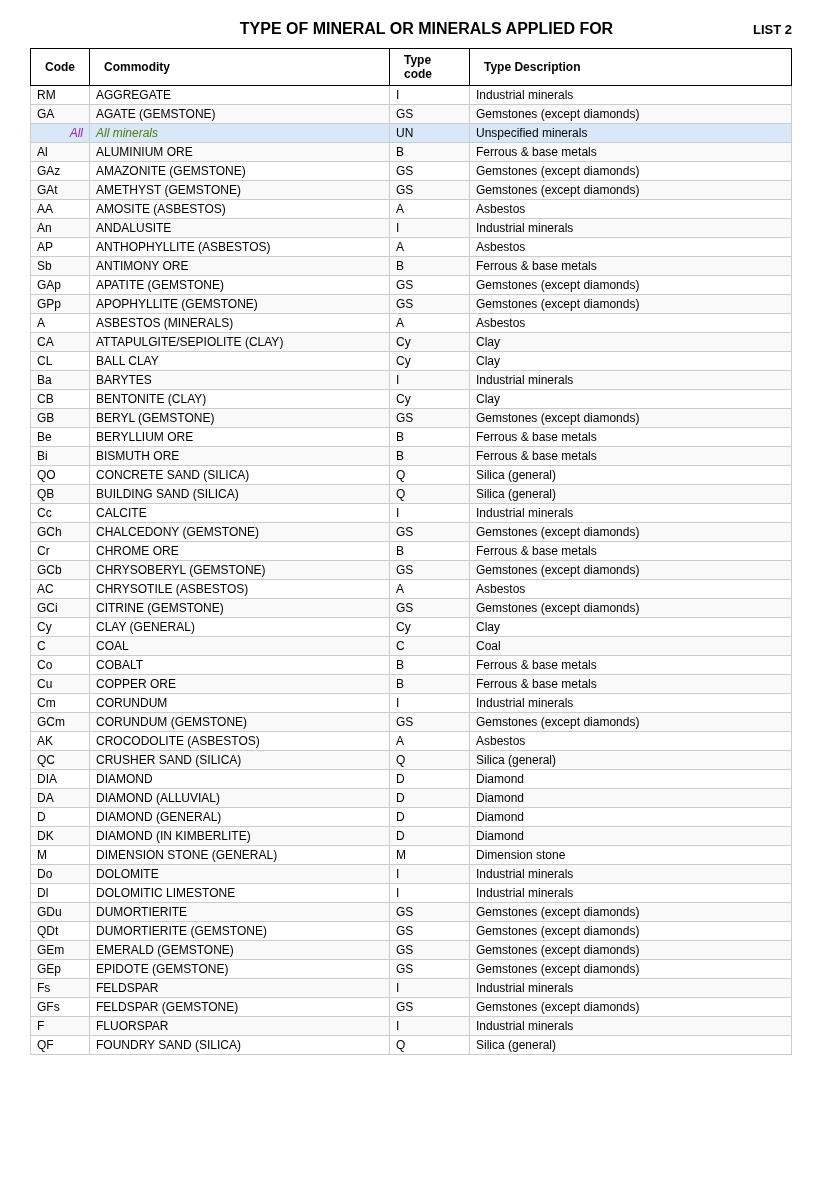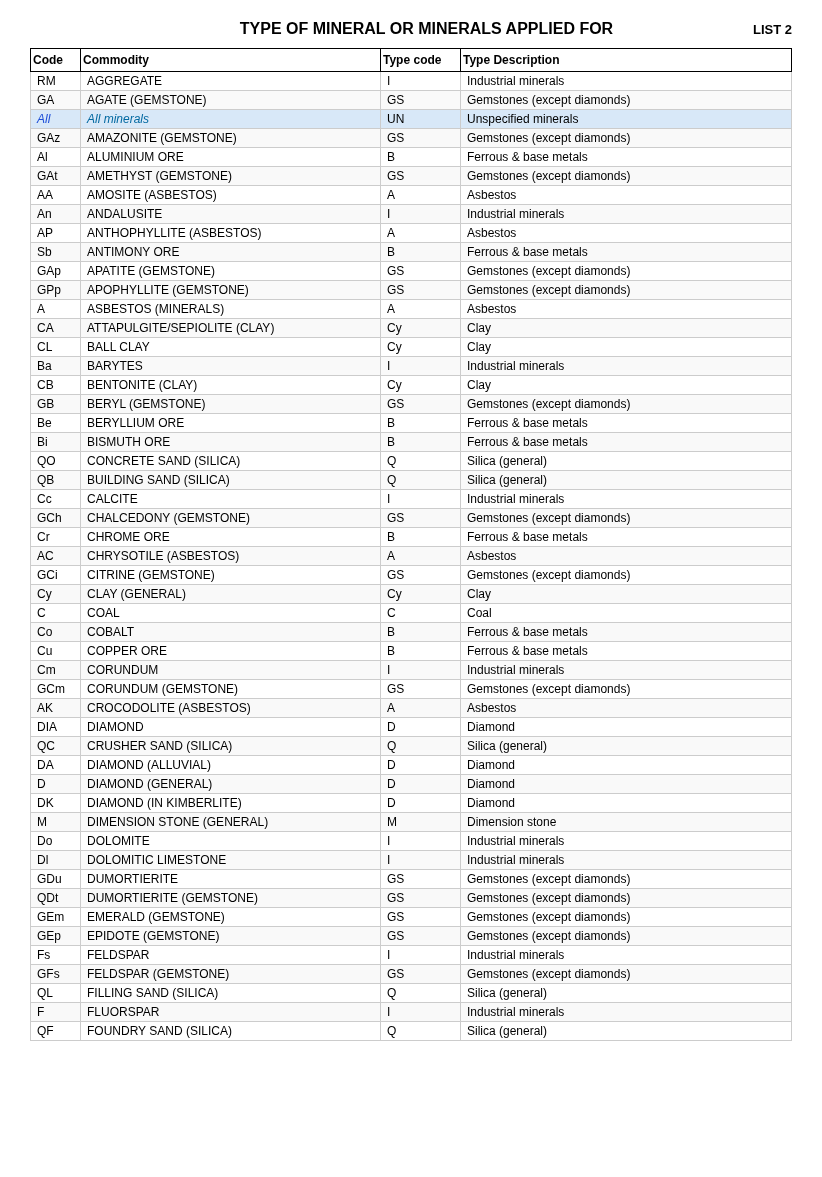--- a/index.html
+++ b/index.html
@@ -33,21 +33,21 @@
       margin-left: 10px;
       align-self: center;
     }
     table {
       width: 100%;
       border-collapse: collapse;
       border: 1px solid #000;
     }
     thead tr th {
       border: 1px solid #000;
-      padding: 4px 2px;
+      padding: 4px 14px;
       font-weight: bold;
       font-size: 12px;
       background: #fff;
       text-align: left;
     }
     tbody tr td {
       border: 1px solid #ccc;
       padding: 2px 6px;
       font-size: 12px;
     }
@@ -94,36 +94,36 @@
           <td class="col-typecode">I</td>
           <td class="col-typedesc">Industrial minerals</td>
         </tr>
         <tr>
           <td class="col-code">GA</td>
           <td class="col-commodity">AGATE (GEMSTONE)</td>
           <td class="col-typecode">GS</td>
           <td class="col-typedesc">Gemstones (except diamonds)</td>
         </tr>
         <tr class="highlight-row">
-          <td class="col-code italic-code" style="color: #1d4ed8;">All</td>
-          <td class="col-commodity italic-comm" style="color: #0369a1; font-style: italic;">All minerals</td>
+          <td class="col-code italic-code" style="color: #a21caf; text-align: right;">All</td>
+          <td class="col-commodity italic-comm" style="color: #4d7c0f; font-style: italic;">All minerals</td>
           <td class="col-typecode">UN</td>
           <td class="col-typedesc">Unspecified minerals</td>
         </tr>
         <tr>
+          <td class="col-code">Al</td>
+          <td class="col-commodity">ALUMINIUM ORE</td>
+          <td class="col-typecode">B</td>
+          <td class="col-typedesc">Ferrous &amp; base metals</td>
+        </tr>
+        <tr>
           <td class="col-code">GAz</td>
           <td class="col-commodity">AMAZONITE (GEMSTONE)</td>
           <td class="col-typecode">GS</td>
           <td class="col-typedesc">Gemstones (except diamonds)</td>
-        </tr>
-        <tr>
-          <td class="col-code">Al</td>
-          <td class="col-commodity">ALUMINIUM ORE</td>
-          <td class="col-typecode">B</td>
-          <td class="col-typedesc">Ferrous &amp; base metals</td>
         </tr>
         <tr>
           <td class="col-code">GAt</td>
           <td class="col-commodity">AMETHYST (GEMSTONE)</td>
           <td class="col-typecode">GS</td>
           <td class="col-typedesc">Gemstones (except diamonds)</td>
         </tr>
         <tr>
           <td class="col-code">AA</td>
           <td class="col-commodity">AMOSITE (ASBESTOS)</td>
@@ -232,20 +232,26 @@
           <td class="col-typecode">GS</td>
           <td class="col-typedesc">Gemstones (except diamonds)</td>
         </tr>
         <tr>
           <td class="col-code">Cr</td>
           <td class="col-commodity">CHROME ORE</td>
           <td class="col-typecode">B</td>
           <td class="col-typedesc">Ferrous &amp; base metals</td>
         </tr>
         <tr>
+          <td class="col-code">GCb</td>
+          <td class="col-commodity">CHRYSOBERYL (GEMSTONE)</td>
+          <td class="col-typecode">GS</td>
+          <td class="col-typedesc">Gemstones (except diamonds)</td>
+        </tr>
+        <tr>
           <td class="col-code">AC</td>
           <td class="col-commodity">CHRYSOTILE (ASBESTOS)</td>
           <td class="col-typecode">A</td>
           <td class="col-typedesc">Asbestos</td>
         </tr>
         <tr>
           <td class="col-code">GCi</td>
           <td class="col-commodity">CITRINE (GEMSTONE)</td>
           <td class="col-typecode">GS</td>
           <td class="col-typedesc">Gemstones (except diamonds)</td>
@@ -286,32 +292,32 @@
           <td class="col-typecode">GS</td>
           <td class="col-typedesc">Gemstones (except diamonds)</td>
         </tr>
         <tr>
           <td class="col-code">AK</td>
           <td class="col-commodity">CROCODOLITE (ASBESTOS)</td>
           <td class="col-typecode">A</td>
           <td class="col-typedesc">Asbestos</td>
         </tr>
         <tr>
+          <td class="col-code">QC</td>
+          <td class="col-commodity">CRUSHER SAND (SILICA)</td>
+          <td class="col-typecode">Q</td>
+          <td class="col-typedesc">Silica (general)</td>
+        </tr>
+        <tr>
           <td class="col-code">DIA</td>
           <td class="col-commodity">DIAMOND</td>
           <td class="col-typecode">D</td>
           <td class="col-typedesc">Diamond</td>
         </tr>
         <tr>
-          <td class="col-code">QC</td>
-          <td class="col-commodity">CRUSHER SAND (SILICA)</td>
-          <td class="col-typecode">Q</td>
-          <td class="col-typedesc">Silica (general)</td>
-        </tr>
-        <tr>
           <td class="col-code">DA</td>
           <td class="col-commodity">DIAMOND (ALLUVIAL)</td>
           <td class="col-typecode">D</td>
           <td class="col-typedesc">Diamond</td>
         </tr>
         <tr>
           <td class="col-code">D</td>
           <td class="col-commodity">DIAMOND (GENERAL)</td>
           <td class="col-typecode">D</td>
           <td class="col-typedesc">Diamond</td>
@@ -368,26 +374,20 @@
           <td class="col-code">Fs</td>
           <td class="col-commodity">FELDSPAR</td>
           <td class="col-typecode">I</td>
           <td class="col-typedesc">Industrial minerals</td>
         </tr>
         <tr>
           <td class="col-code">GFs</td>
           <td class="col-commodity">FELDSPAR (GEMSTONE)</td>
           <td class="col-typecode">GS</td>
           <td class="col-typedesc">Gemstones (except diamonds)</td>
-        </tr>
-        <tr>
-          <td class="col-code">QL</td>
-          <td class="col-commodity">FILLING SAND (SILICA)</td>
-          <td class="col-typecode">Q</td>
-          <td class="col-typedesc">Silica (general)</td>
         </tr>
         <tr>
           <td class="col-code">F</td>
           <td class="col-commodity">FLUORSPAR</td>
           <td class="col-typecode">I</td>
           <td class="col-typedesc">Industrial minerals</td>
         </tr>
         <tr>
           <td class="col-code">QF</td>
           <td class="col-commodity">FOUNDRY SAND (SILICA)</td>

